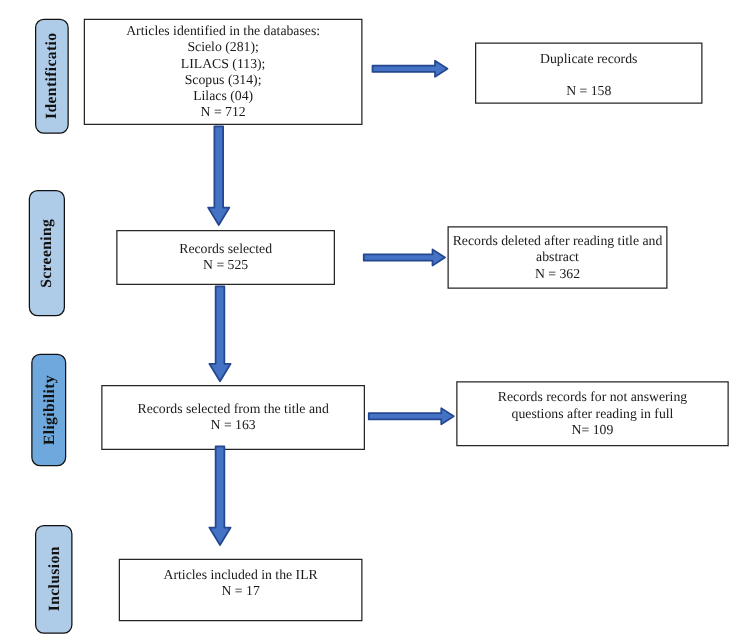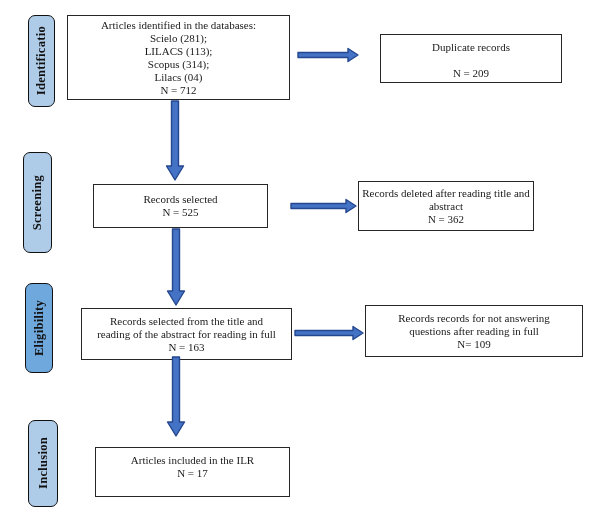--- a/index.html
+++ b/index.html
@@ -69,32 +69,31 @@
     <span>N = 712</span>
   </div>
 
   <div class="fbox" style="left:93px; top:184px; width:175px; height:44px;">
     <span>Records selected</span>
     <span>N = 525</span>
   </div>
 
   <div class="fbox" style="left:81px; top:308px; width:211px; height:52px;">
     <span>Records selected from the title and</span>
-    <span>reading of the abstract for reading in full</span>
     <span>N = 163</span>
   </div>
 
   <div class="fbox top-align" style="left:95px; top:447px; width:195px; height:50px;">
     <span>Articles included in the ILR</span>
     <span>N = 17</span>
   </div>
 
   <div class="fbox top-align" style="left:360px; top:34px; width:182px; height:49px;margin-left:20px;">
     <span>Duplicate records</span>
-    <span class="gap-top">N = 209</span>
+    <span class="gap-top">N = 158</span>
   </div>
 
   <div class="fbox" style="left:358px; top:181px; width:176px; height:50px;">
     <span>Records deleted after reading title and</span>
     <span>abstract</span>
     <span>N = 362</span>
   </div>
 
   <div class="fbox" style="left:365px; top:305px; width:218px; height:52px;">
     <span>Records records for not answering</span>

